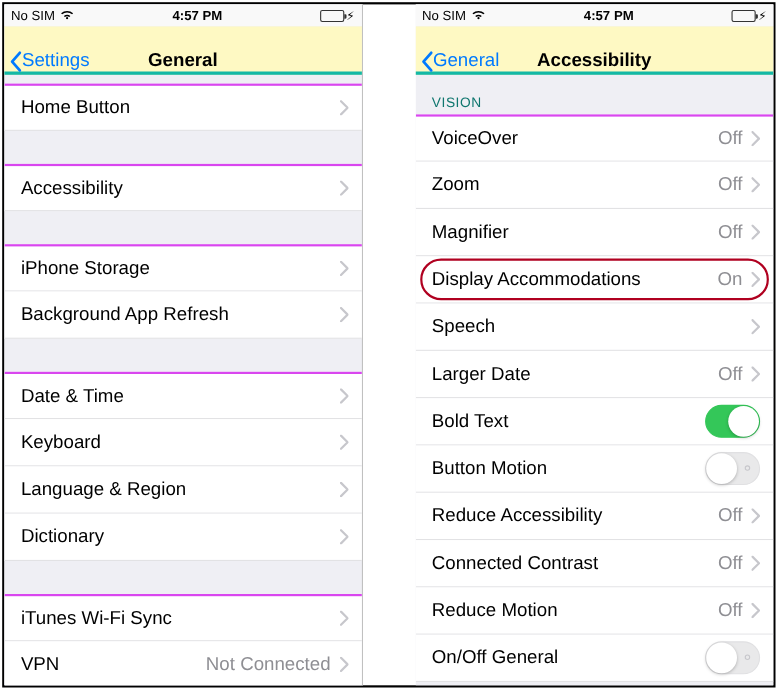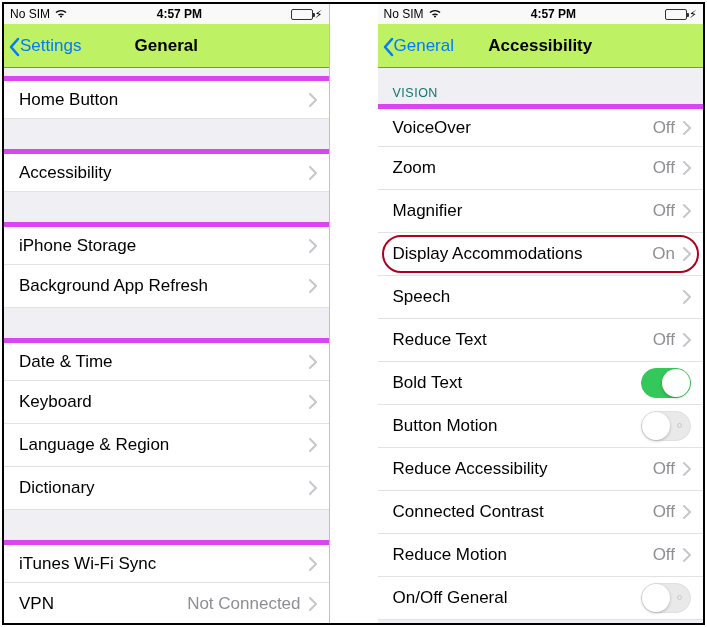--- a/index.html
+++ b/index.html
@@ -7,31 +7,31 @@
     .frame { border:2px solid #000; width:703px; height:623px; margin:2px; display:flex;gap:48px; }
     .pane { width:50%; display:flex; flex-direction:column; background:#efeff4; }
     .pane.left { border-right:1px solid #c0c0c0; }
     
     .status { height:20px; background:#f9f9f9; font-size:12px; display:flex; align-items:center; padding:0 6px; color:#000; }
     .status .carrier { font-weight:400; }
     .status .wifi { margin-left:4px; }
     .status .time { flex:1; text-align:center; font-weight:600; }
     .status .batt { display:flex; align-items:center; gap:2px; }
     
-    .nav { height:44px; background:#bef264; border-bottom:1px solid #14b8a6; display:flex; align-items:center; position:relative; }
+    .nav { height:44px; background:#fef9c3; border-bottom:3px solid #14b8a6; display:flex; align-items:flex-end; position:relative; }
     .nav .back { display:flex; align-items:center; color:#007aff; font-size:17px; padding-left:4px; }
     .nav .title { position:absolute; left:0; right:0; text-align:center; font-weight:600; font-size:17px; pointer-events:none; }
     .nav .chev-left { width:12px; height:18px; display:inline-block; }
     
     .list { flex:1; overflow:hidden; }
     .gap { height:30px; }
     .group-header { height:36px; color:#0f766e; font-size:12.5px; letter-spacing:0.5px; padding:18px 15px 4px; background:#efeff4; }
     .cell { background:#fff; height:43px; border-bottom:1px solid #e2e2e4; display:flex; align-items:center; padding:0 12px 0 15px; font-size:17px; color:#000; position:relative; }
     .cell:first-child { border-top:1px solid #e2e2e4; }
-    .cell.group-first { border-top:5px solid #d946ef; }
+    .cell.group-first { border-top:2px solid #d946ef; }
     .cell .label { flex:1; }
     .cell .value { color:#8e8e93; margin-right:8px; font-size:17px;text-align:center; }
     .cell .disc { color:#c7c7cc; }
     .cell .disc svg { display:block; }
     .highlight { position:absolute; left:4px; right:4px; top:2px; bottom:2px; border:2.5px solid #b00020; border-radius:20px; pointer-events:none; }
     
     .toggle { width:50px; height:30px; border-radius:15px; position:relative; background:#e9e9ea; border:1px solid #e0e0e2; }
     .toggle.on { background:#34c759; border-color:#34c759; }
     .toggle .knob { width:28px; height:28px; border-radius:14px; background:#fff; position:absolute; top:0; left:0; box-shadow:0 1px 3px rgba(0,0,0,0.25); }
     .toggle.on .knob { left:auto; right:0; }
@@ -225,21 +225,21 @@
         </div>
         <div class="cell">
           <span class="label">Speech</span>
           <span class="disc chev-right">
             <svg width="8" height="14" viewBox="0 0 8 14">
               <path d="M1 1l6 6-6 6" stroke="#c7c7cc" stroke-width="2" fill="none" stroke-linecap="round" stroke-linejoin="round"></path>
             </svg>
           </span>
         </div>
         <div class="cell">
-          <span class="label">Reduce Text</span>
+          <span class="label">Larger Date</span>
           <span class="value">Off</span>
           <span class="disc chev-right">
             <svg width="8" height="14" viewBox="0 0 8 14">
               <path d="M1 1l6 6-6 6" stroke="#c7c7cc" stroke-width="2" fill="none" stroke-linecap="round" stroke-linejoin="round"></path>
             </svg>
           </span>
         </div>
         <div class="cell">
           <span class="label">Bold Text</span>
           <span class="toggle on">

